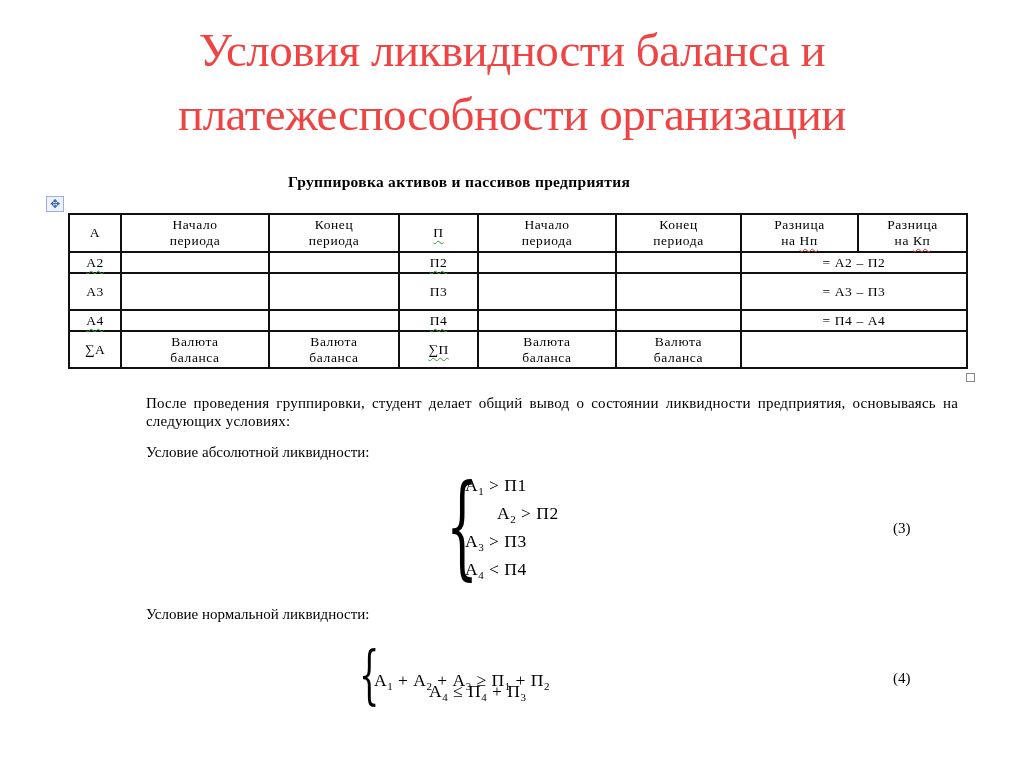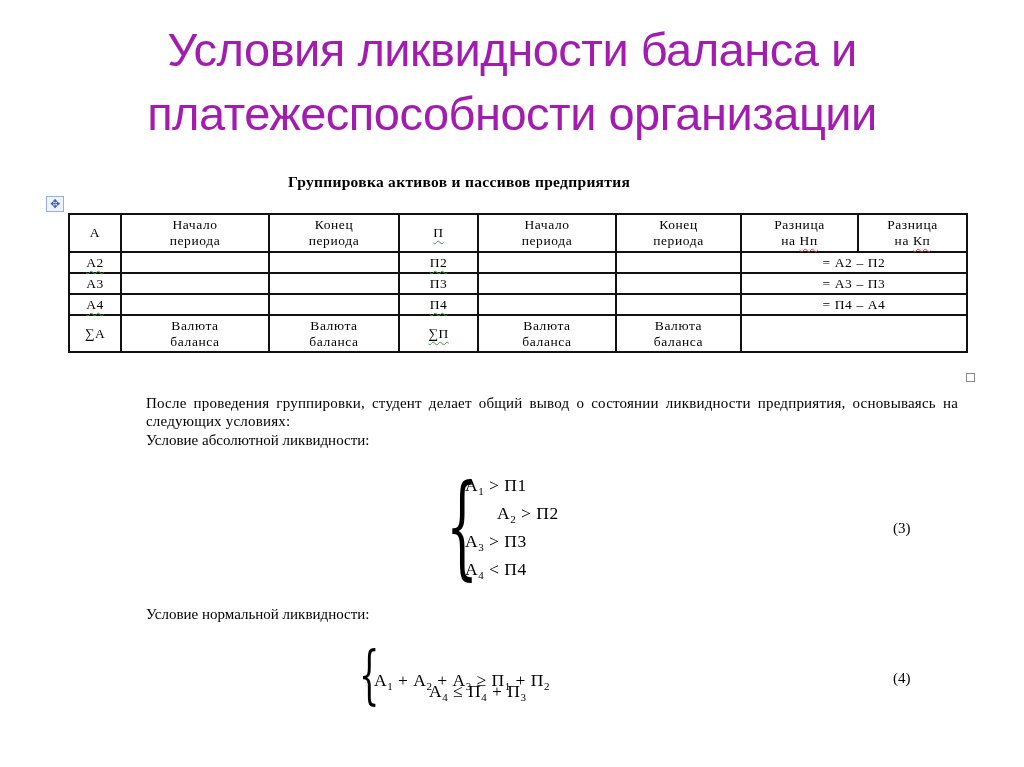--- a/index.html
+++ b/index.html
@@ -1,19 +1,19 @@
 <!DOCTYPE html>
 <html><head>
 <meta charset="utf-8">
 <style>
   html, body { margin:0; padding:0; background:#ffffff; }
   body { width:1024px; height:767px; position:relative; overflow:hidden; font-family:"Liberation Serif", serif; color:#000; }
   .slide-title {
     position:absolute; left:0; top:18px; width:1024px; text-align:center;
-    font-family:Liberation Sans, sans-serif; font-size:47px; line-height:64px; color:#a21caf;
+    font-family:Liberation Serif, serif; font-size:47px; line-height:64px; color:#ef4444;
     letter-spacing:-0.5px;
   }
   .table-caption {
     position:absolute; left:288px; top:173px; font-weight:bold; font-size:15.5px; letter-spacing:0.3px;
   }
   .move-handle {
     position:absolute; left:46px; top:196px; width:16px; height:14px; border:1px solid #9aaed6;
     background:#eef2fa; color:#3a5fb0; font-size:12px; line-height:14px; text-align:center;
     font-family:"DejaVu Sans", sans-serif;
   }
@@ -74,21 +74,21 @@
   </tr>
   <tr style="height:21px">
     <td><span class="ul">А2</span></td>
     <td></td>
     <td></td>
     <td><span class="ul">П2</span></td>
     <td></td>
     <td></td>
     <td colspan="2">= А2 – П2</td>
   </tr>
-  <tr style="height:21px">
+  <tr style="height:37px">
     <td>А3</td>
     <td></td>
     <td></td>
     <td>П3</td>
     <td></td>
     <td></td>
     <td colspan="2">= А3 – П3</td>
   </tr>
   <tr style="height:21px">
     <td><span class="ul">А4</span></td>
@@ -108,21 +108,21 @@
     <td><span>Валюта</span><br><span>баланса</span></td>
     <td colspan="2"></td>
   </tr>
 </tbody>
   </table>
 <div class="resize-handle"></div>
 
 <div class="para">
   <div class="indent">После проведения группировки, студент делает общий вывод о состоянии ликвидности предприятия, основываясь на следующих условиях:</div>
 </div>
-<div class="cond-label" style="left:146px; top:432px;">Условие абсолютной ликвидности:</div>
+<div class="cond-label" style="left:146px; top:444px;">Условие абсолютной ликвидности:</div>
 
 <div class="brace" style="left:446px; top:470px; font-size:112px; line-height:112px; transform:scaleX(0.45); transform-origin:left top;">{</div>
 <div class="eq-line" style="left:465px; top:475px;"><span>А</span><sub>1</sub><span> &gt; П1</span></div>
 <div class="eq-line" style="left:465px; top:503px;padding-left:32px;"><span>А</span><sub>2</sub><span> &gt; П2</span></div>
 <div class="eq-line" style="left:465px; top:531px;"><span>А</span><sub>3</sub><span> &gt; П3</span></div>
 <div class="eq-line" style="left:465px; top:559px;"><span>А</span><sub>4</sub><span> &lt; П4</span></div>
 <div class="eq-num" style="left:893px; top:520px;">(3)</div>
 
 <div class="cond-label" style="left:146px; top:606px;">Условие нормальной ликвидности:</div>
 

